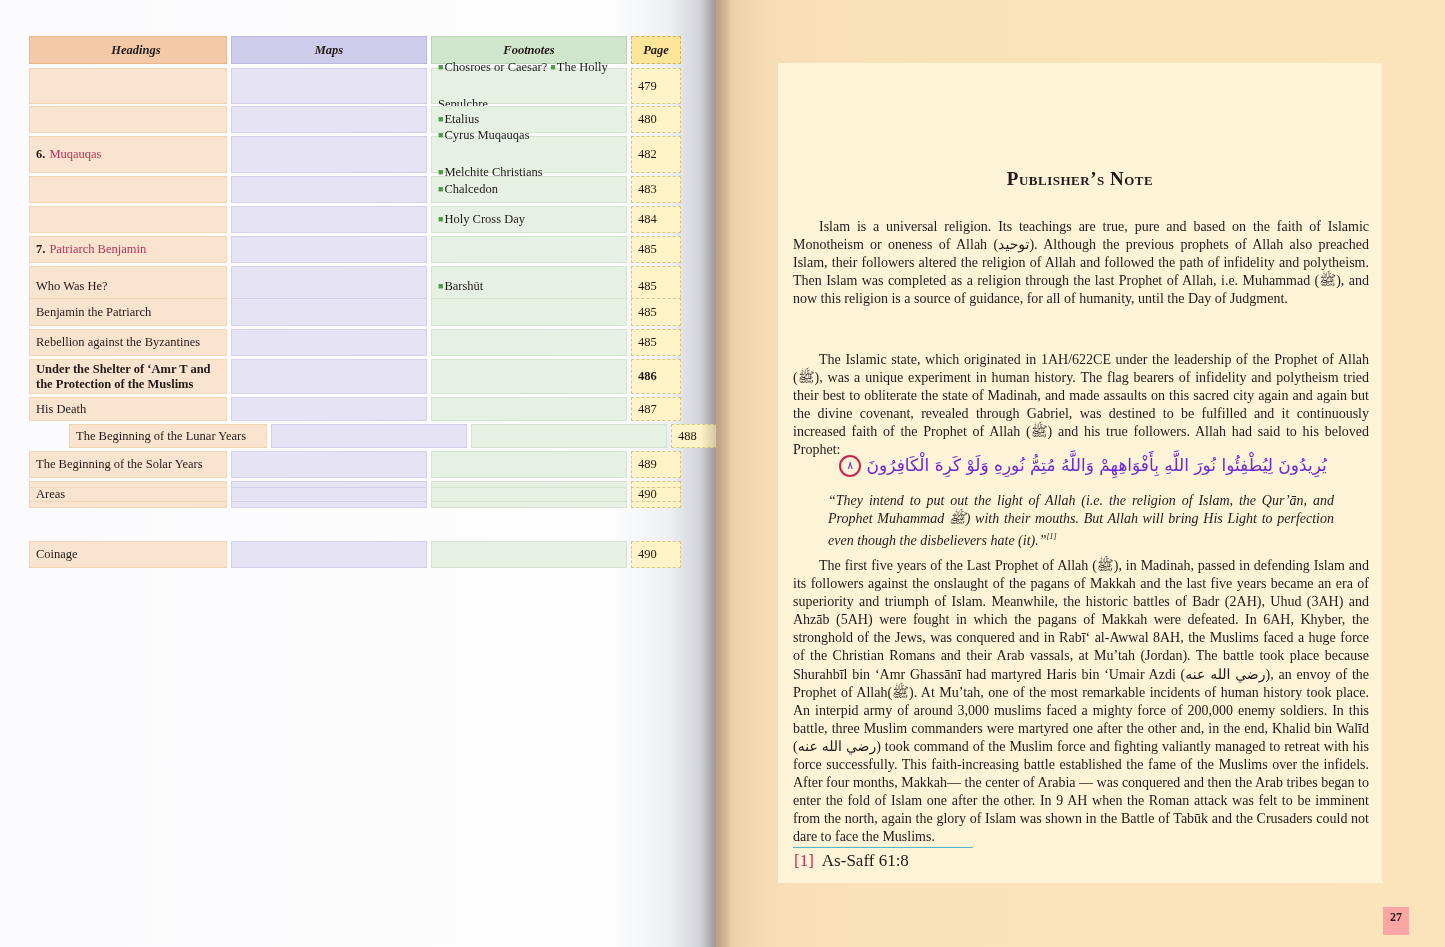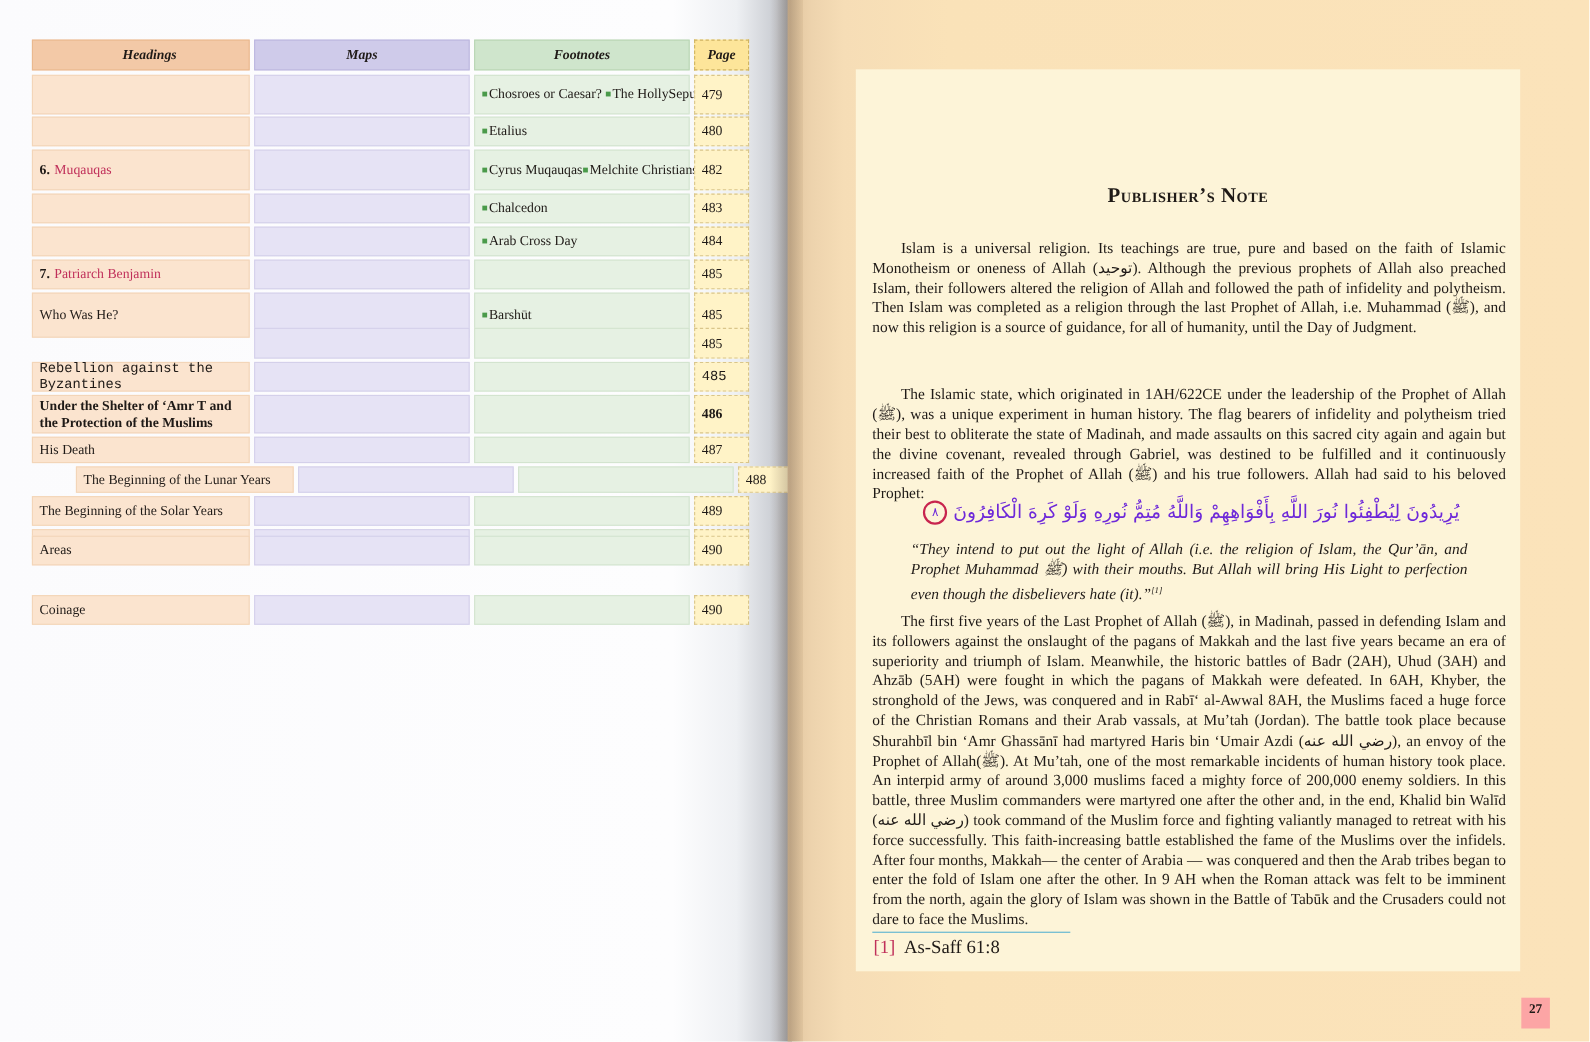--- a/index.html
+++ b/index.html
@@ -26,21 +26,21 @@
   .c-page { left: 602px; width: 50px; background: #fff3c7; border: 1px dashed #d9c58a; padding-left: 6px; }
 
   .hdr .c-head { background: #f3c9a7; border-color: #eab98f; justify-content: center; padding-left: 16px; }
   .hdr .c-map  { background: #cfcbea; border-color: #bcb7df; justify-content: center; }
   .hdr .c-foot { background: #cfe5cc; border-color: #b9d6b4; justify-content: center; padding-left: 0; }
   .hdr .c-page { background: #fde59a; border-color: #cfb361; justify-content: center; padding-left: 0; }
   .hdr .cell span { font-weight: bold; font-style: italic; font-size: 12.5px; }
 
   .chapter-num { font-weight: bold; }
   .chapter-title { color: #c0305a; }
-  .fn-list { display: flex; flex-direction: row; }
+  .fn-list { display: flex; flex-direction: column; gap: 21px; }
   .fn-line { white-space: nowrap; }
   .bullet { color: #4a9a4a; font-size: 9px; margin-right: 1px; position: relative; top: -1px; }
 
   
   .right-page {
     position: absolute; left: 716px; top: 0; width: 729px; height: 947px;
     background: linear-gradient(to right, #e0c49e 0%, #edd3ad 3%, #f6ddb6 7%, #fae2b8 20%, #fbe3ba 100%);
   }
   .spine-shadow {
     position: absolute; left: 700px; top: 0; width: 30px; height: 947px;
@@ -175,21 +175,21 @@
       </div>
       <div class="toc-row" style="top: 170px; height: 27px;">
         <div class="cell c-head">
           <span></span>
         </div>
         <div class="cell c-map">
           <span></span>
         </div>
         <div class="cell c-foot">
           <div class="fn-list">
-            <div class="fn-line"><span class="bullet">■</span><span>Arab Cross Day</span></div>
+            <div class="fn-line"><span class="bullet">■</span><span>Holy Cross Day</span></div>
           </div>
         </div>
         <div class="cell c-page">
           <span>484</span>
         </div>
       </div>
       <div class="toc-row" style="top: 200px; height: 27px;">
         <div class="cell c-head">
           <span class="chapter-num">7.</span>
           <span class="chapter-title" style="margin-left: 4px;">Patriarch Benjamin</span>
@@ -214,31 +214,34 @@
         <div class="cell c-foot">
           <div class="fn-list">
             <div class="fn-line"><span class="bullet">■</span><span>Barshūt</span></div>
           </div>
         </div>
         <div class="cell c-page">
           <span>485</span>
         </div>
       </div>
       <div class="toc-row" style="top: 262px; height: 28px;">
+        <div class="cell c-head">
+          <span>Benjamin the Patriarch</span>
+        </div>
         <div class="cell c-map">
           <span></span>
         </div>
         <div class="cell c-foot">
           <div class="fn-list"></div>
         </div>
         <div class="cell c-page">
           <span>485</span>
         </div>
       </div>
-      <div class="toc-row" style="top: 293px; height: 27px; font-family: Liberation Mono, monospace;">
+      <div class="toc-row" style="top: 293px; height: 27px;">
         <div class="cell c-head">
           <span>Rebellion against the Byzantines</span>
         </div>
         <div class="cell c-map">
           <span></span>
         </div>
         <div class="cell c-foot">
           <div class="fn-list"></div>
         </div>
         <div class="cell c-page">
@@ -308,21 +311,21 @@
         <div class="cell c-map">
           <span></span>
         </div>
         <div class="cell c-foot">
           <div class="fn-list"></div>
         </div>
         <div class="cell c-page">
           <span>489</span>
         </div>
       </div>
-      <div class="toc-row" style="top: 451px; height: 27px;">
+      <div class="toc-row" style="top: 451px; height: 15px;">
         <div class="cell c-head">
           <span>Areas</span>
         </div>
         <div class="cell c-map">
           <span></span>
         </div>
         <div class="cell c-foot">
           <div class="fn-list"></div>
         </div>
         <div class="cell c-page">

